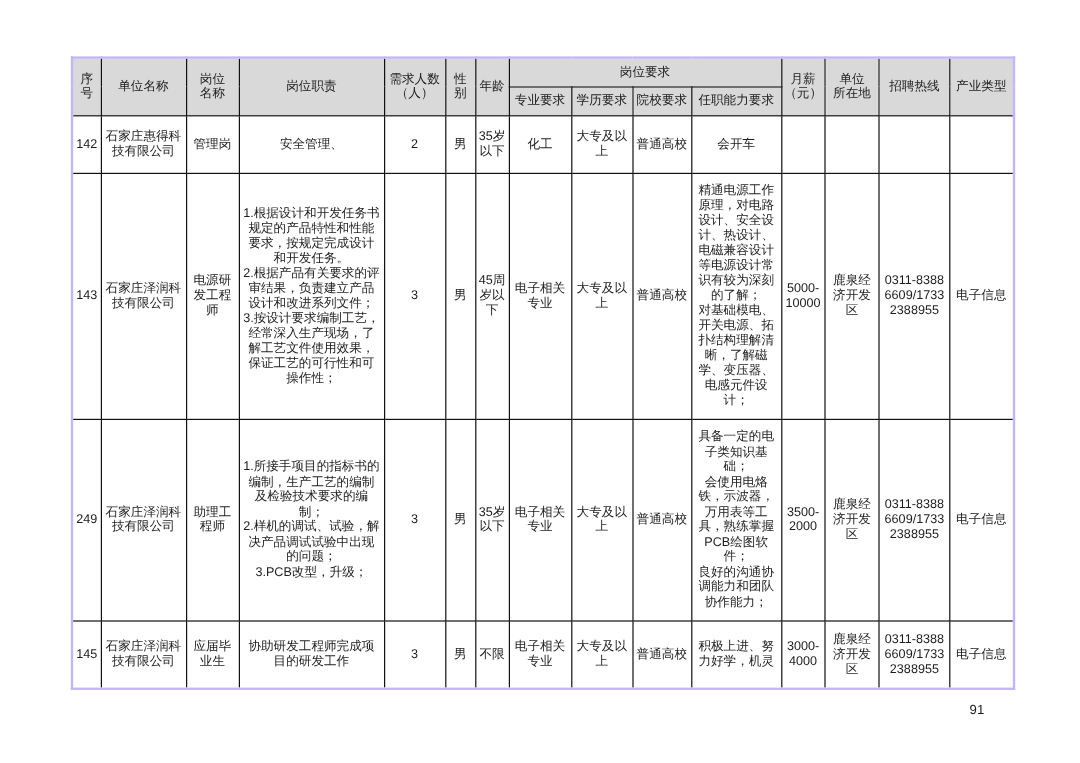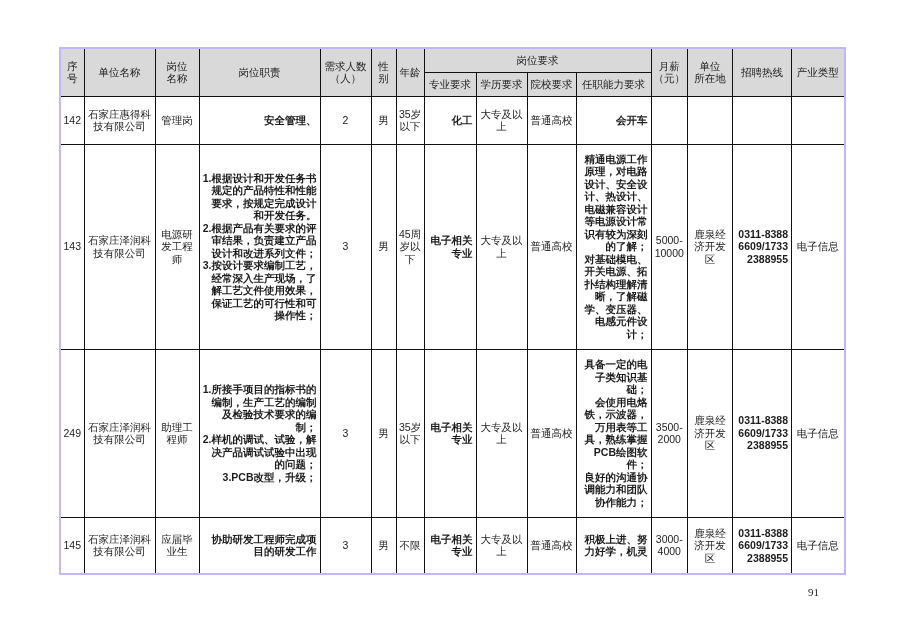--- a/index.html
+++ b/index.html
@@ -17,25 +17,25 @@
     border:1px solid #111;
     font-size:10.5px;line-height:12.5px;
     padding:1px 2px;
     text-align:center;vertical-align:middle;
     white-space:pre-line;
     overflow:hidden;
   }
   .recruit th{
     background:#d9d9d9;font-weight:normal;
   }
-  .recruit td.left{text-align:right;padding:4px 3px;font-weight:bold;}
+  .recruit td.left{text-align:center;padding:4px 3px;}
   .recruit td.brk{word-break:break-all;}
   .pagenum{
     position:absolute;left:808px;top:586px;
-    font-family:Liberation Serif, serif;
+    font-family:Liberation Sans, sans-serif;
     font-size:11px;color:#1c1c1c;
   }
 </style>
 </head>
 <body>
 
 <table class="recruit">
   <colgroup>
     <col style="width:24px">
       <col style="width:71px">

